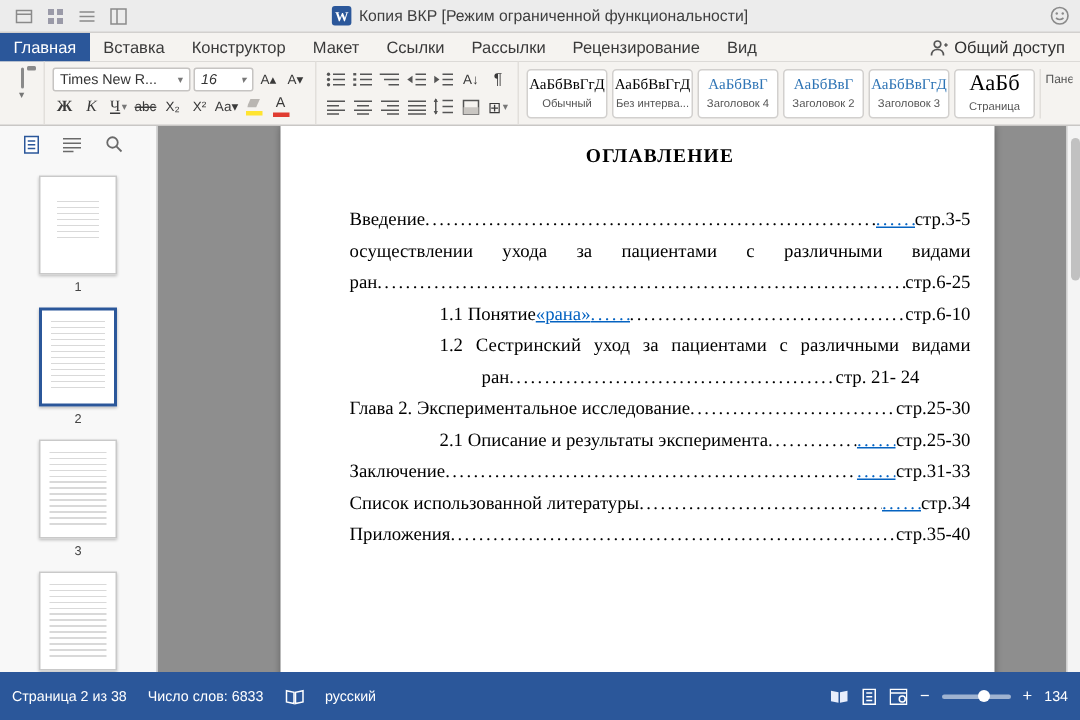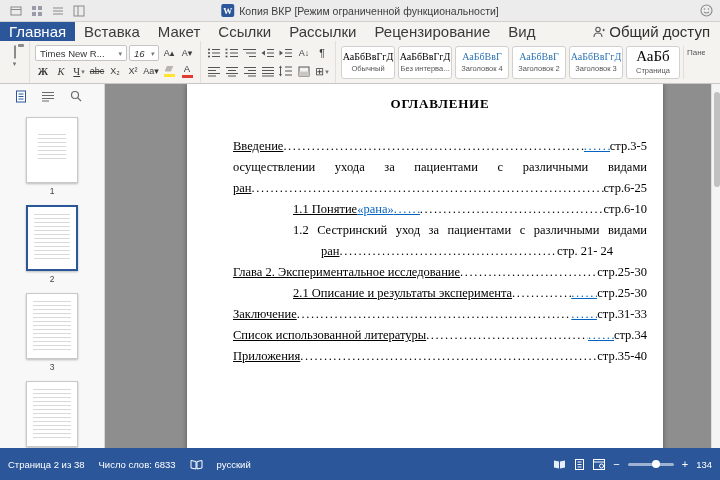--- a/index.html
+++ b/index.html
@@ -10,21 +10,21 @@
   .titlebar { position:absolute; top:0; left:0; right:0; height:22px; background:#ececec; border-bottom:1px solid #d2d0ce; display:flex; align-items:center; }
   .qa-icons { display:flex; gap:9px; padding-left:10px; }
   .qa-icons svg { display:block; }
   .title-center { position:absolute; left:50%; transform:translateX(-50%); display:flex; align-items:center; gap:5px; font-size:10.5px; color:#3d3d3d; white-space:nowrap; }
   .word-badge { width:13px; height:13px; background:#2b579a; color:#fff; font-size:9px; font-weight:bold; display:flex; align-items:center; justify-content:center; border-radius:2px; font-family:"Liberation Serif",serif; }
   .search-box { position:absolute; right:28px; top:3px; width:155px; height:16px; background:#fff; border:1px solid #d0cecc; border-radius:4px; display:flex; align-items:center; gap:4px; padding:0 5px; }
   .search-box input { border:none; outline:none; background:transparent; font-size:9.5px; color:#8a8a8a; width:100%; font-family:"Liberation Sans",sans-serif; }
   .smiley { position:absolute; right:7px; top:4px; }
 
   
-  .tabrow { position:absolute; top:22px; left:0; right:0; height:19px; background:#f5f3f0; display:flex; align-items:stretch; font-size:15px; }
+  .tabrow { position:absolute; top:22px; left:0; right:0; height:19px; background:#f5f3f0; display:flex; align-items:stretch; font-size:11px; }
   .tab { padding:0 9px; display:flex; align-items:center; color:#3a3a3a; cursor:default; }
   .tab.active { background:#2b579a; color:#fff; }
   .share { margin-left:auto; display:flex; align-items:center; gap:4px; padding-right:10px; color:#2f2f2f; }
 
   
   .ribbon { position:absolute; top:41px; left:0; right:0; height:43px; background:#f5f3f0; border-bottom:1px solid #c9c7c5; display:flex; align-items:stretch; }
   .rgroup { border-right:1px solid #e2dfdb; padding:3px 5px; display:flex; flex-direction:column; justify-content:space-around; }
   .row { display:flex; align-items:center; gap:2px; }
   .combo { height:16px; border:1px solid #c6c4c2; background:#fff; border-radius:2px; font-size:9.5px; display:flex; align-items:center; padding:0 4px; gap:4px; color:#333; white-space:nowrap; }
   .caret { font-size:7px; color:#777; line-height:1; }
@@ -63,21 +63,21 @@
   .thumb::before { content:""; position:absolute; left:6px; right:6px; top:7px; bottom:7px; background:repeating-linear-gradient(to bottom,#d9d9d9 0 1px, transparent 1px 4px); }
   .thumb.titlepage::before { left:11px; right:11px; top:16px; bottom:22px; }
   .thumb-num { font-size:8.5px; color:#444; margin-top:3px; }
 
   
   .docarea { position:absolute; left:106px; top:84px; right:0; bottom:17px; background:#8e8e8e; overflow:hidden; }
   .page { position:absolute; left:81px; top:0; width:476px; height:600px; background:#fff; box-shadow:0 0 5px rgba(0,0,0,.4); }
   .page-inner { padding:8px 16px 0 46px; font-family:"Liberation Serif",serif; font-size:12.5px; color:#000; }
   .doc-heading { text-align:center; font-weight:bold; font-size:13px; letter-spacing:.8px; margin-bottom:24px; margin-top:4px; }
   .doc-line { display:flex; align-items:baseline; line-height:21px; white-space:nowrap; }
-  .doc-line .txt { flex:none;text-decoration:underline; }
+  .doc-line .txt { flex:none; }
   .dots { flex:1 1 auto; min-width:0; overflow:hidden; letter-spacing:1.6px; }
   .dots-blue { flex:none; width:26px; overflow:hidden; letter-spacing:1.6px; color:#0563c1; text-decoration:underline; }
   .pg { flex:none; }
   .jline { text-align:justify; text-align-last:justify; line-height:21px; }
   .ind1 { margin-left:60px; }
   .ind2 { margin-left:88px; }
   .short { margin-right:34px; }
   .linktext { color:#0563c1; text-decoration:underline; flex:none; }
 
   
@@ -125,20 +125,21 @@
       <circle cx="4.5" cy="5" r="0.8" fill="#8a8a8a"></circle>
       <circle cx="8.5" cy="5" r="0.8" fill="#8a8a8a"></circle>
       <path d="M4 8 Q6.5 10 9 8" fill="none" stroke="#8a8a8a" stroke-width="1.1"></path>
     </svg>
 </div>
 
 <div class="tabrow">
   <div style="display:flex;">
       <div class="tab active">Главная</div>
       <div class="tab">Вставка</div>
+      <div class="tab">Конструктор</div>
       <div class="tab">Макет</div>
       <div class="tab">Ссылки</div>
       <div class="tab">Рассылки</div>
       <div class="tab">Рецензирование</div>
       <div class="tab">Вид</div>
     </div>
   <div class="share">
     <svg width="12" height="12">
         <circle cx="5" cy="3.5" r="2.2" fill="none" stroke="#555" stroke-width="1.1"></circle>
         <path d="M1 11 Q1 7 5 7 Q9 7 9 11" fill="none" stroke="#555" stroke-width="1.1"></path>
@@ -155,21 +156,21 @@
     <span><span class="clipboard"></span></span>
     <span class="caret">▾</span>
   </div>
 
   <div class="rgroup">
     <div class="row">
       <span class="combo" style="width:92px;gap:12px;">
         <span style="flex:1;overflow:hidden;">Times New R...</span>
         <span class="caret">▾</span>
       </span>
-      <span class="combo" style="width:30px;font-style:italic;">
+      <span class="combo" style="width:40px;font-style:italic;">
         <span style="flex:1;">16</span>
         <span class="caret">▾</span>
       </span>
       <span class="btn small">А▴</span>
       <span class="btn small">А▾</span>
     </div>
     <div class="row">
       <span class="btn bold">Ж</span>
       <span class="btn ital">К</span>
       <span class="btn">

